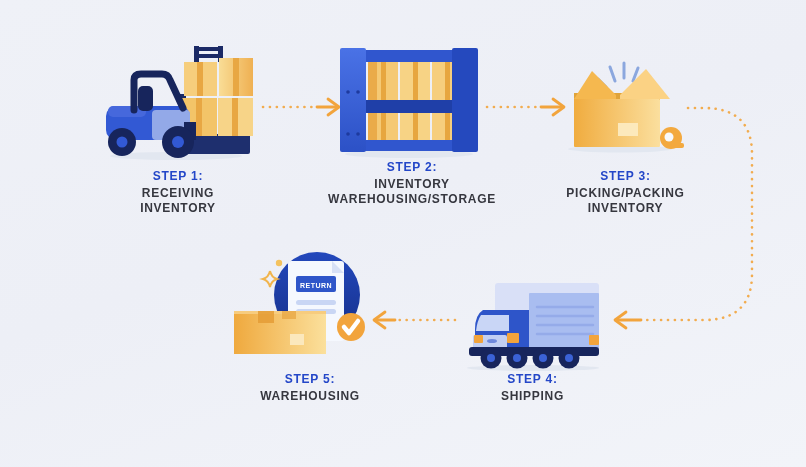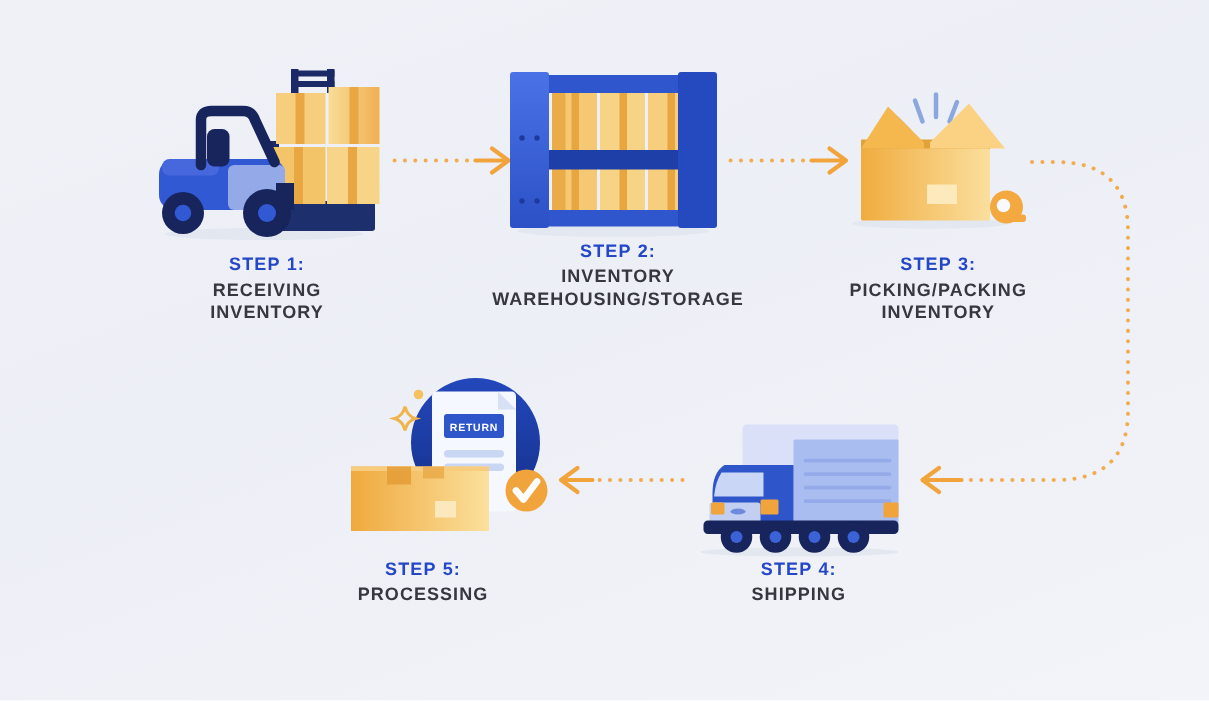--- a/index.html
+++ b/index.html
@@ -249,18 +249,18 @@
     <rect x="34" y="62" width="16" height="12" fill="#e49c36" opacity=".85"></rect>
     <rect x="58" y="62" width="14" height="8" fill="#e49c36" opacity=".6"></rect>
     <rect x="66" y="85" width="14" height="11" fill="#fbe8bd"></rect>
 
     <circle cx="127" cy="78" r="14" fill="#f2a43c"></circle>
     <path d="M120 78 L125 84 L134 72" fill="none" stroke="#ffffff" stroke-width="4.5" stroke-linecap="round" stroke-linejoin="round"></path>
 
     <path d="M46 22 Q47.5 28.5 53 30 Q47.5 31.5 46 38 Q44.5 31.5 39 30 Q44.5 28.5 46 22" fill="none" stroke="#f1b44c" stroke-width="2"></path>
     <circle cx="55" cy="14" r="3.2" fill="#f4c25e"></circle>
   </svg>
-  <div class="step-label" style="left:204px;top:372px;width:156px">
+  <div class="step-label" style="left:232px;top:372px;width:156px">
     <div class="step-title">STEP 5:</div>
-    <div class="step-line">PROCESSING</div>
+    <div class="step-line">WAREHOUSING</div>
   </div>
 
 </div>
 
 </body></html>

